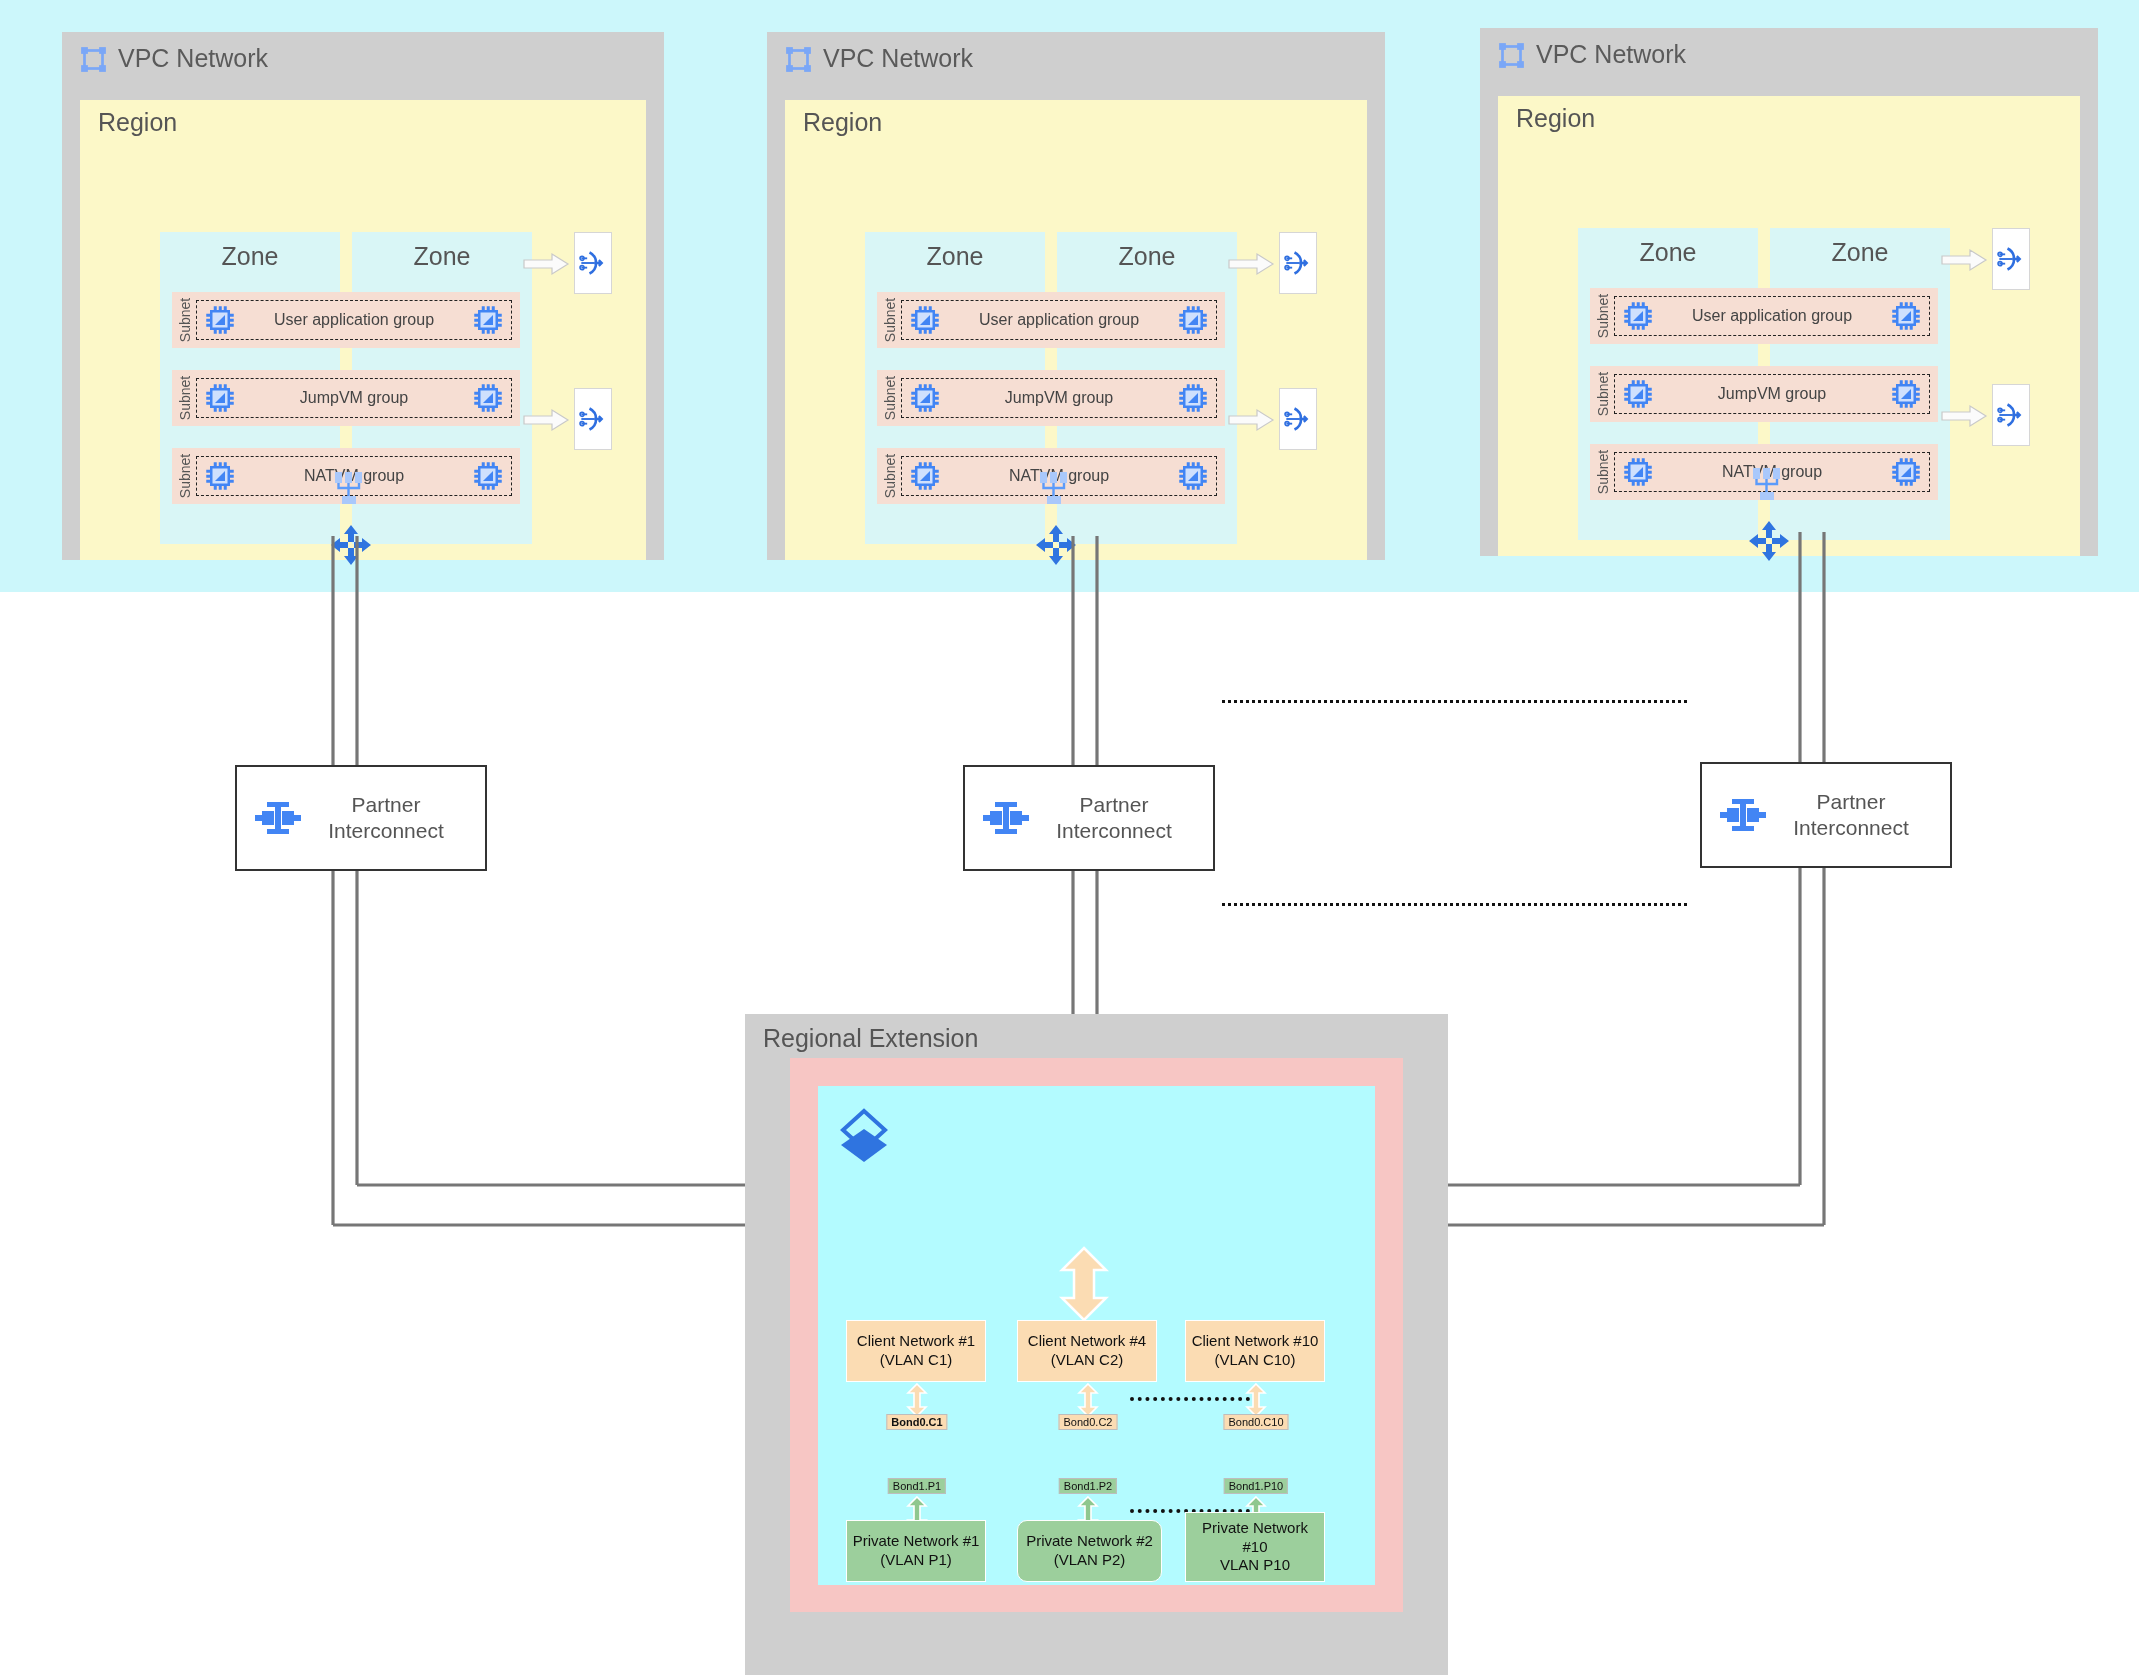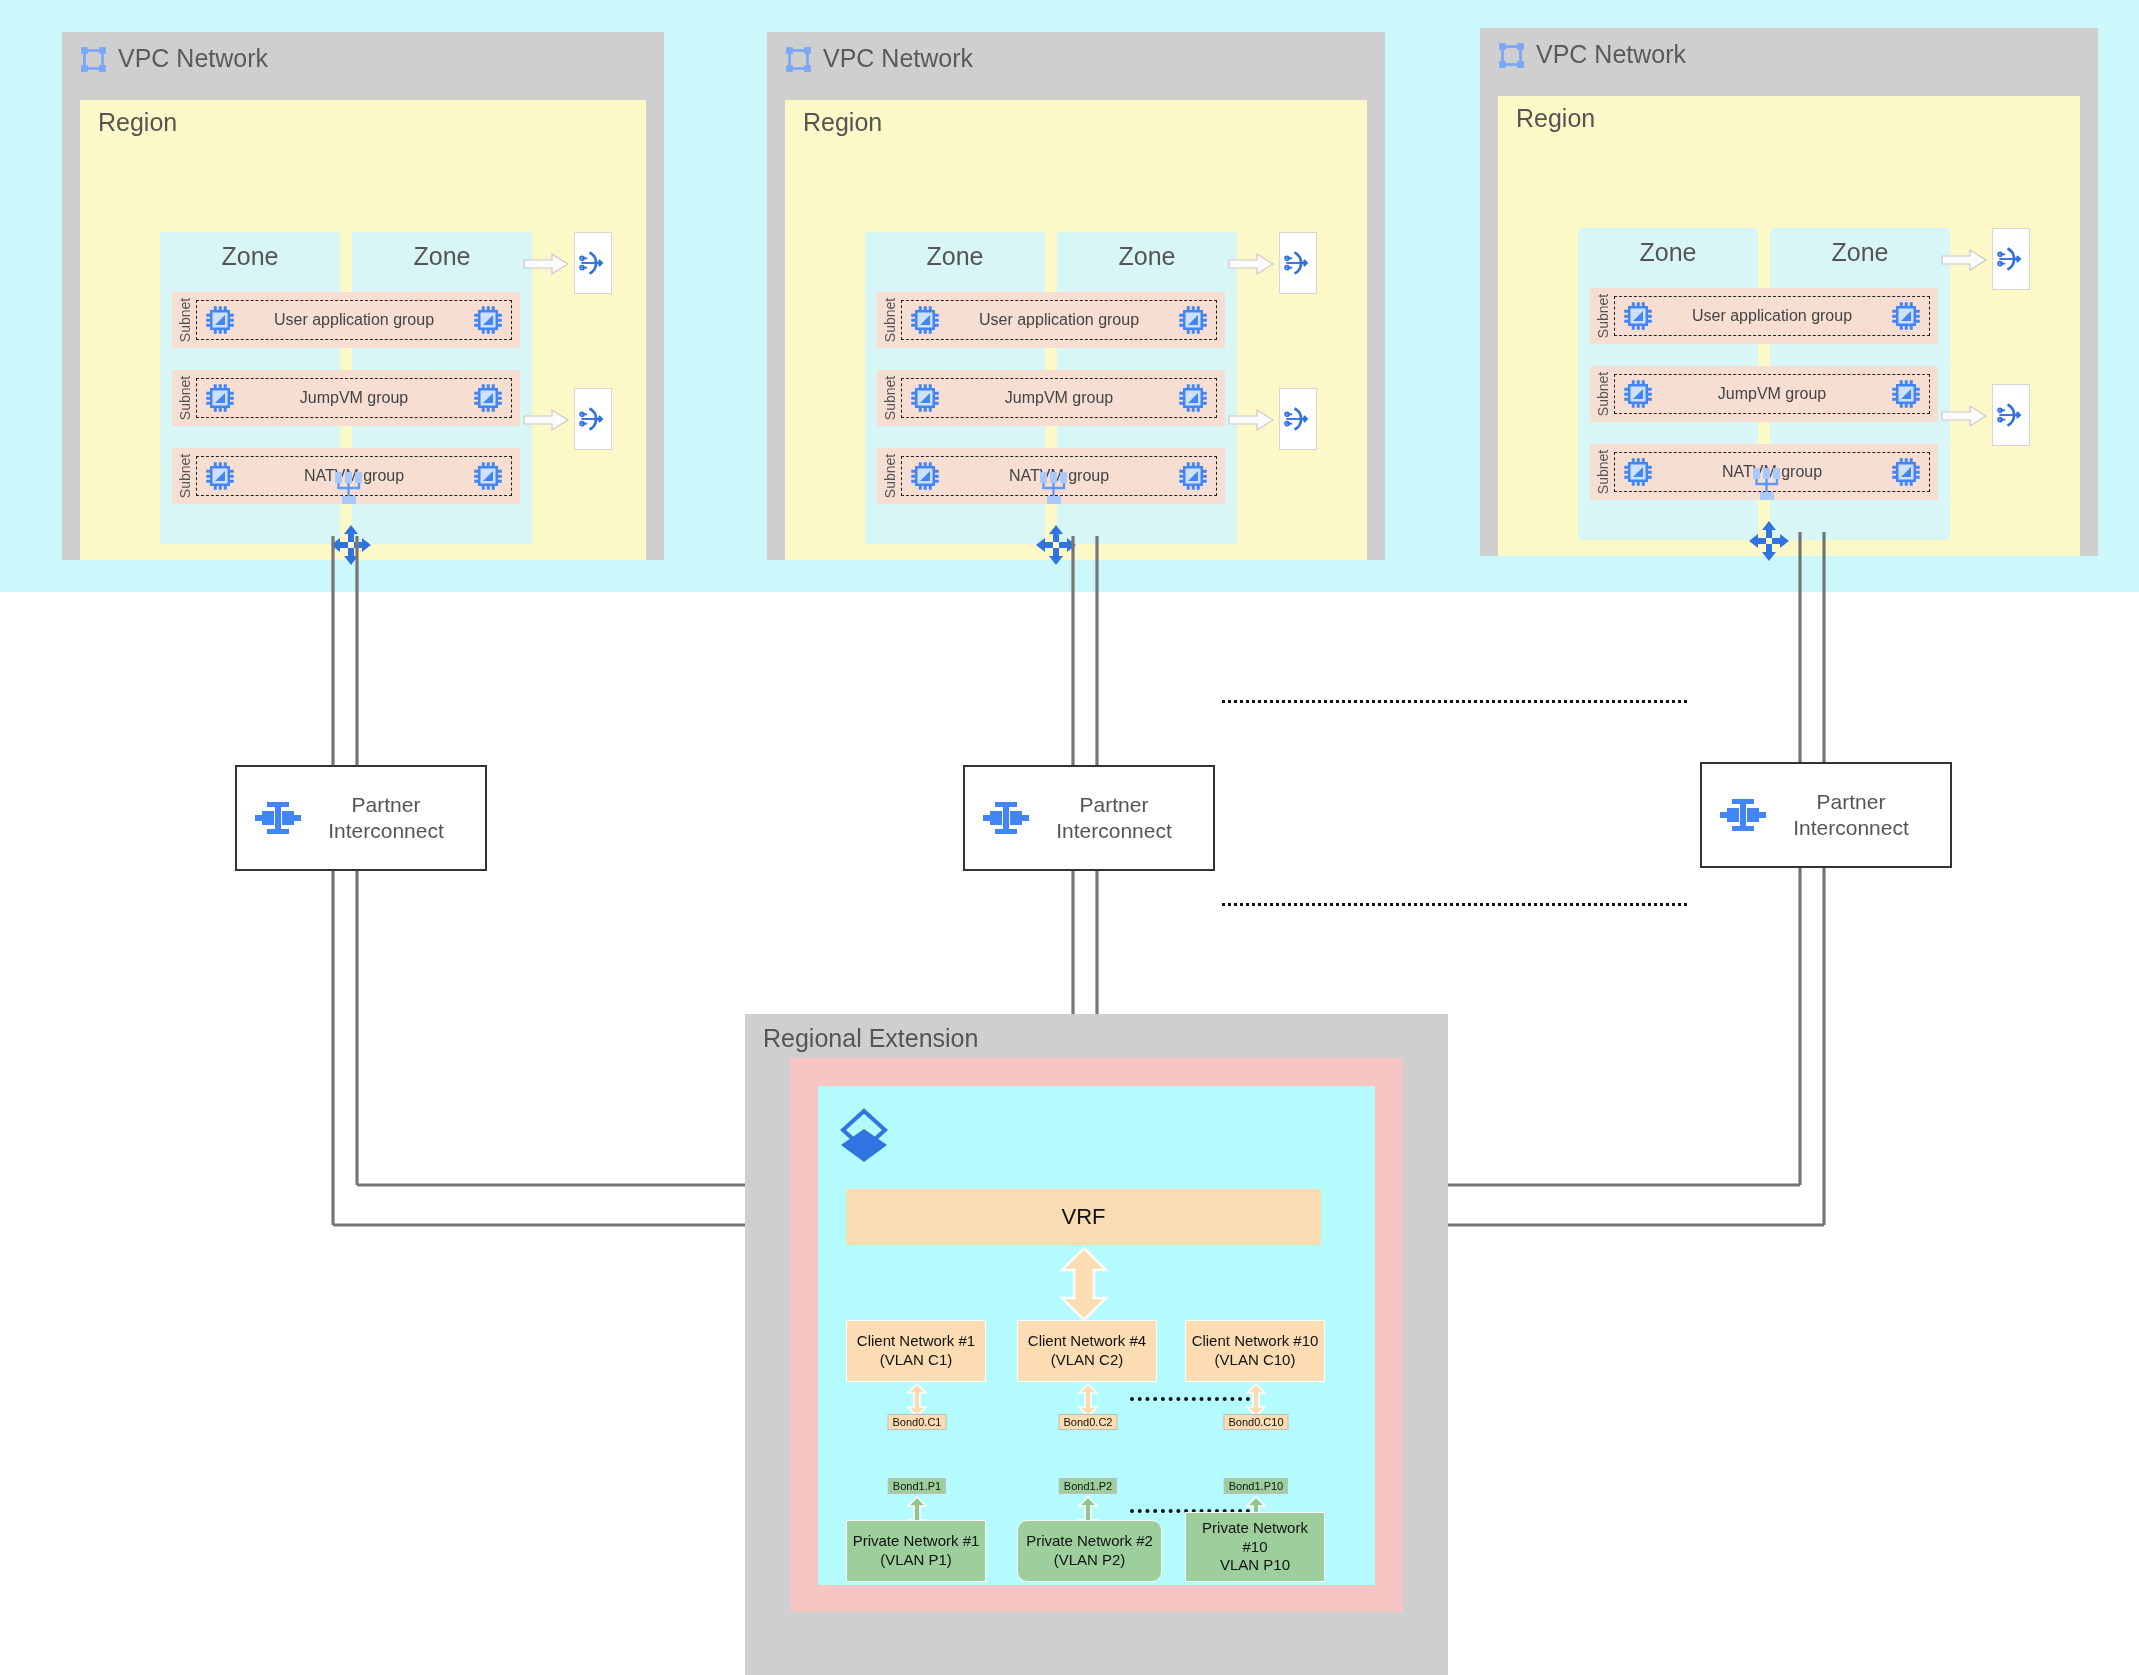--- a/index.html
+++ b/index.html
@@ -886,21 +886,20 @@
   <div class="abs re-pink"></div>
   <div class="abs re-cyan"></div>
 
   <div class="abs" style="left:833px;top:1105px;">
     <svg width="62" height="62" viewBox="0 0 62 62">
       <polygon points="31,6 52,25 31,44 10,25" fill="none" stroke="#2f74e0" stroke-width="4"></polygon>
       <polygon points="31,24 54,40 31,57 8,40" fill="#2f74e0"></polygon>
     </svg>
   </div>
 
-  <div class="abs vrf">VRF</div>
 
   <div class="abs" style="left:1060px;top:1248px;">
     <svg width="48" height="72" viewBox="0 0 48 72">
       <path d="M24 0 L46 22 H34 V50 H46 L24 72 L2 50 H14 V22 H2 Z" fill="#fbdcb3" stroke="#ffffff" stroke-width="2.5"></path>
     </svg>
   </div>
 
   <div class="abs cnet" style="left:846px;top:1320px;width:140px;">
     <span>
       <span>Client Network #1</span><br>
@@ -931,21 +930,21 @@
       </svg>
   </div>
   <div class="abs" style="left:1246px;top:1384px;">
     <svg width="20" height="32" viewBox="0 0 20 32">
         <path d="M10 0 L19 9 H13 V23 H19 L10 32 L1 23 H7 V9 H1 Z" fill="#fbdcb3" stroke="#fff" stroke-width="1.6"></path>
       </svg>
   </div>
 
   <div class="dotrow-sm" style="left:1130px;top:1397px;width:120px;"></div>
 
-  <div class="tag c" style="left:917px;top:1414px;">Bond0.C1</div>
+  <div class="tag c" style="left:917px;top:1414px;font-weight:bold;">Bond0.C1</div>
   <div class="tag c" style="left:1088px;top:1414px;">Bond0.C2</div>
   <div class="tag c" style="left:1256px;top:1414px;">Bond0.C10</div>
 
 
   <div class="tag p" style="left:917px;top:1478px;">Bond1.P1</div>
   <div class="tag p" style="left:1088px;top:1478px;">Bond1.P2</div>
   <div class="tag p" style="left:1256px;top:1478px;">Bond1.P10</div>
 
   <div class="abs" style="left:907px;top:1497px;">
     <svg width="20" height="32" viewBox="0 0 20 32">

